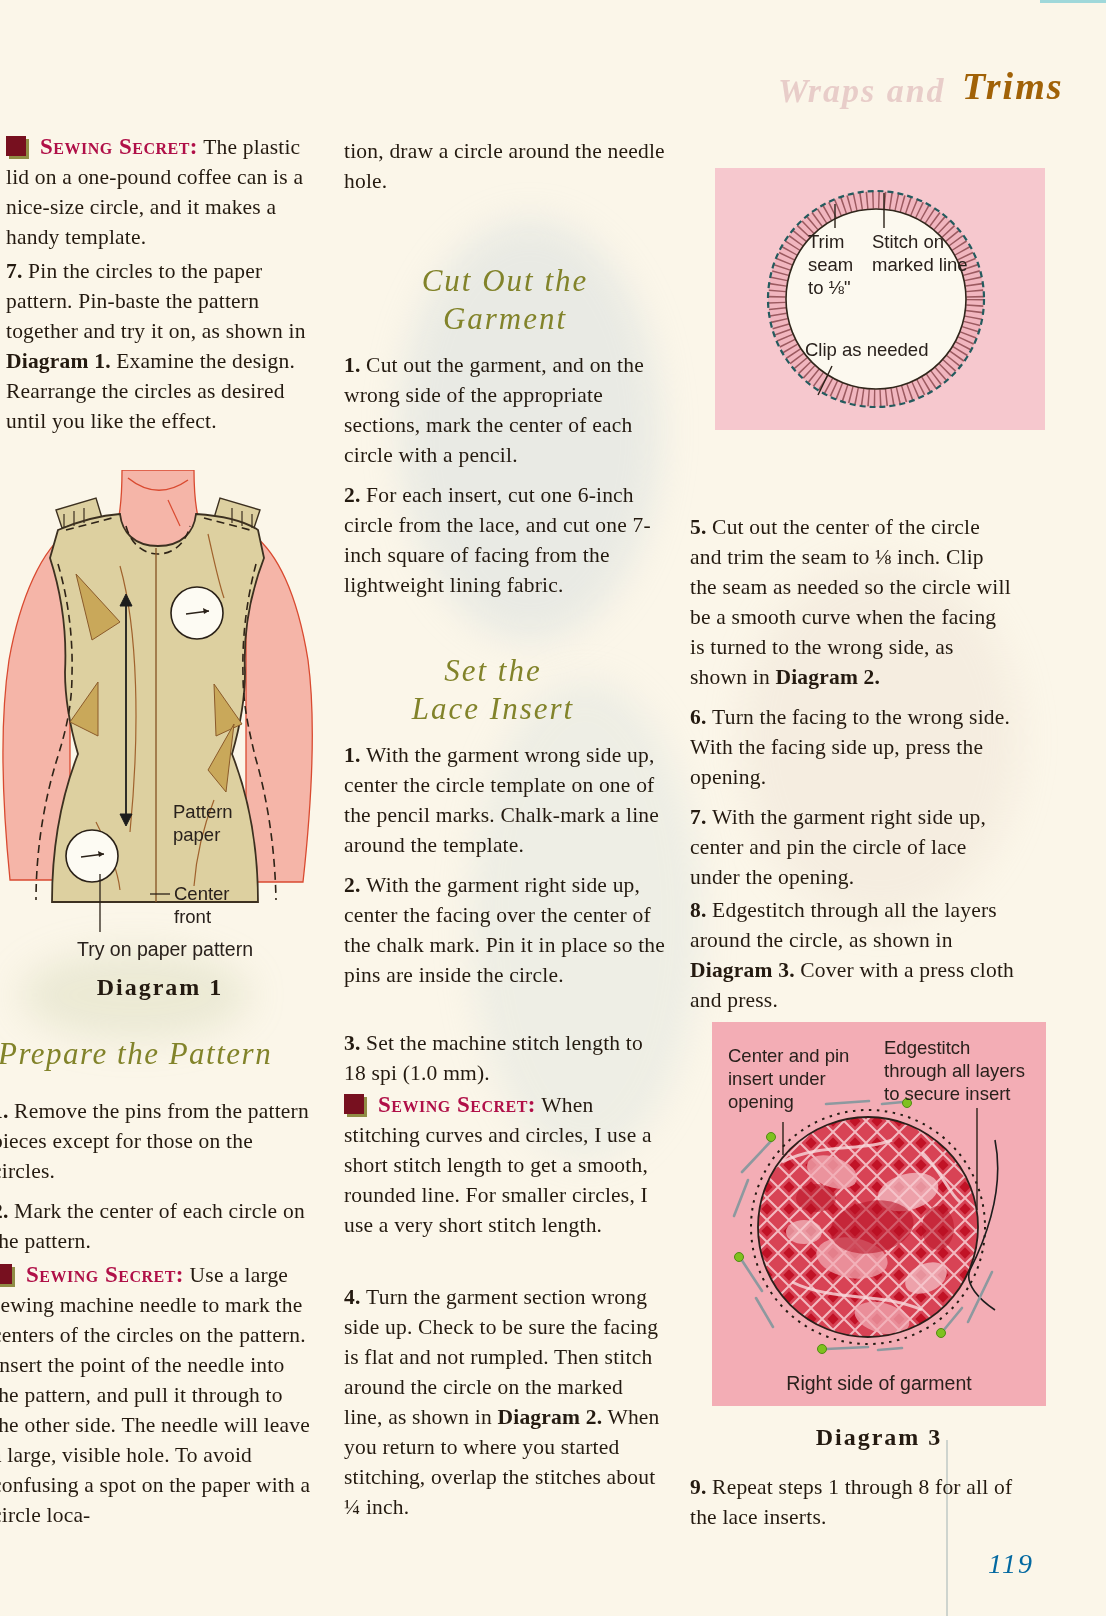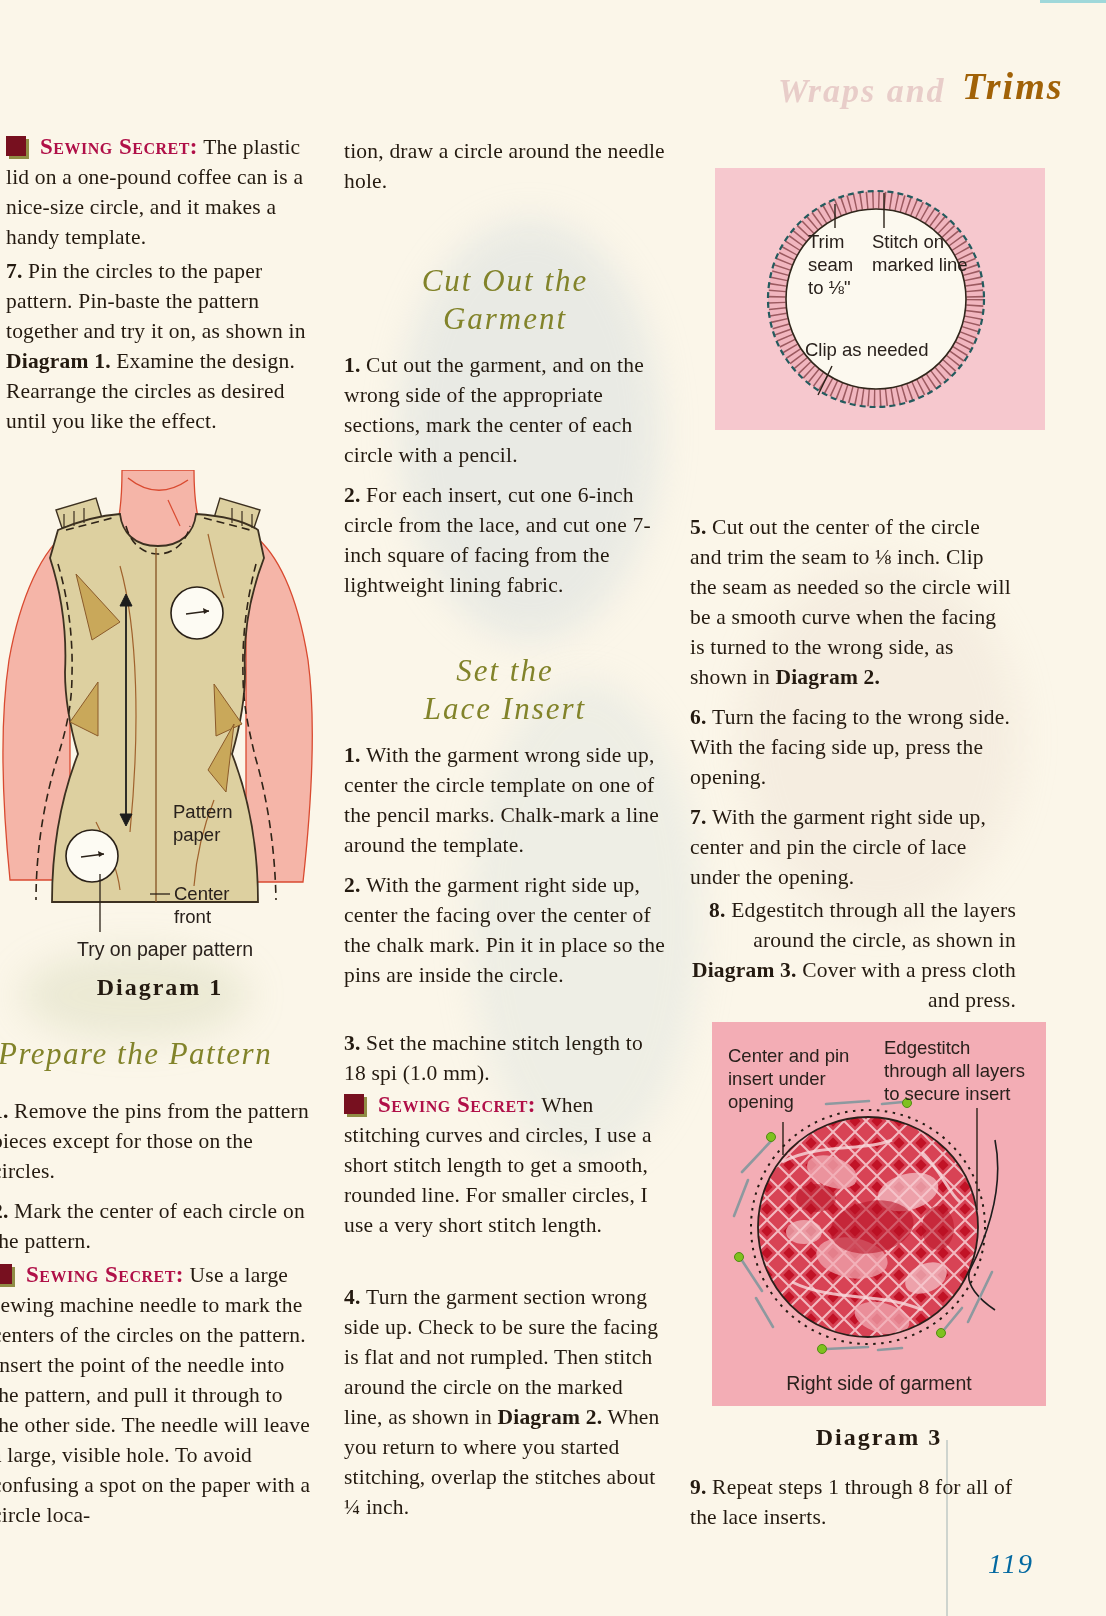--- a/index.html
+++ b/index.html
@@ -135,21 +135,21 @@
     <div>Garment</div>
   </div>
 
   <p class="body" style="left:344px;top:350px;width:322px;margin:0;">
     <span class="b">1. </span><span>Cut out the garment, and on the wrong side of the appropriate sections, mark the center of each circle with a pencil.</span>
   </p>
   <p class="body" style="left:344px;top:480px;width:322px;margin:0;">
     <span class="b">2. </span><span>For each insert, cut one 6-inch circle from the lace, and cut one 7-inch square of facing from the lightweight lining fabric.</span>
   </p>
 
-  <div class="heading center" style="left:344px;top:652px;width:322px;">
+  <div class="heading center" style="left:332px;top:652px;width:322px;">
     <div>Set the</div>
     <div>Lace Insert</div>
   </div>
 
   <p class="body" style="left:344px;top:740px;width:322px;margin:0;">
     <span class="b">1. </span><span>With the garment wrong side up, center the circle template on one of the pencil marks. Chalk-mark a line around the template.</span>
   </p>
   <p class="body" style="left:344px;top:870px;width:322px;margin:0;">
     <span class="b">2. </span><span>With the garment right side up, center the facing over the center of the chalk mark. Pin it in place so the pins are inside the circle.</span>
   </p>
@@ -179,21 +179,21 @@
 
   <p class="body" style="left:690px;top:512px;width:326px;margin:0;">
     <span class="b">5. </span><span>Cut out the center of the circle and trim the seam to ⅛ inch. Clip the seam as needed so the circle will be a smooth curve when the facing is turned to the wrong side, as shown in </span><span class="b">Diagram 2.</span>
   </p>
   <p class="body" style="left:690px;top:702px;width:326px;margin:0;">
     <span class="b">6. </span><span>Turn the facing to the wrong side. With the facing side up, press the opening.</span>
   </p>
   <p class="body" style="left:690px;top:802px;width:326px;margin:0;">
     <span class="b">7. </span><span>With the garment right side up, center and pin the circle of lace under the opening.</span>
   </p>
-  <p class="body" style="left:690px;top:895px;width:326px;margin:0;text-align:right;">
+  <p class="body" style="left:690px;top:895px;width:326px;margin:0;">
     <span class="b">8. </span><span>Edgestitch through all the layers around the circle, as shown in </span><span class="b">Diagram 3.</span><span> Cover with a press cloth and press.</span>
   </p>
 
   <svg class="abs" style="left:712px;top:1022px;" width="334" height="384" viewBox="0 0 334 384">
     <defs>
       <pattern id="lace" width="22" height="22" patternUnits="userSpaceOnUse">
         <rect width="22" height="22" fill="#d84355"></rect>
         <path d="M0,11 L11,0 M11,22 L22,11 M0,11 L11,22 M11,0 L22,11" stroke="#f3b9c0" stroke-width="2" fill="none"></path>
         <rect x="7" y="7" width="8" height="8" transform="rotate(45 11 11)" fill="#c11226"></rect>
       </pattern>

